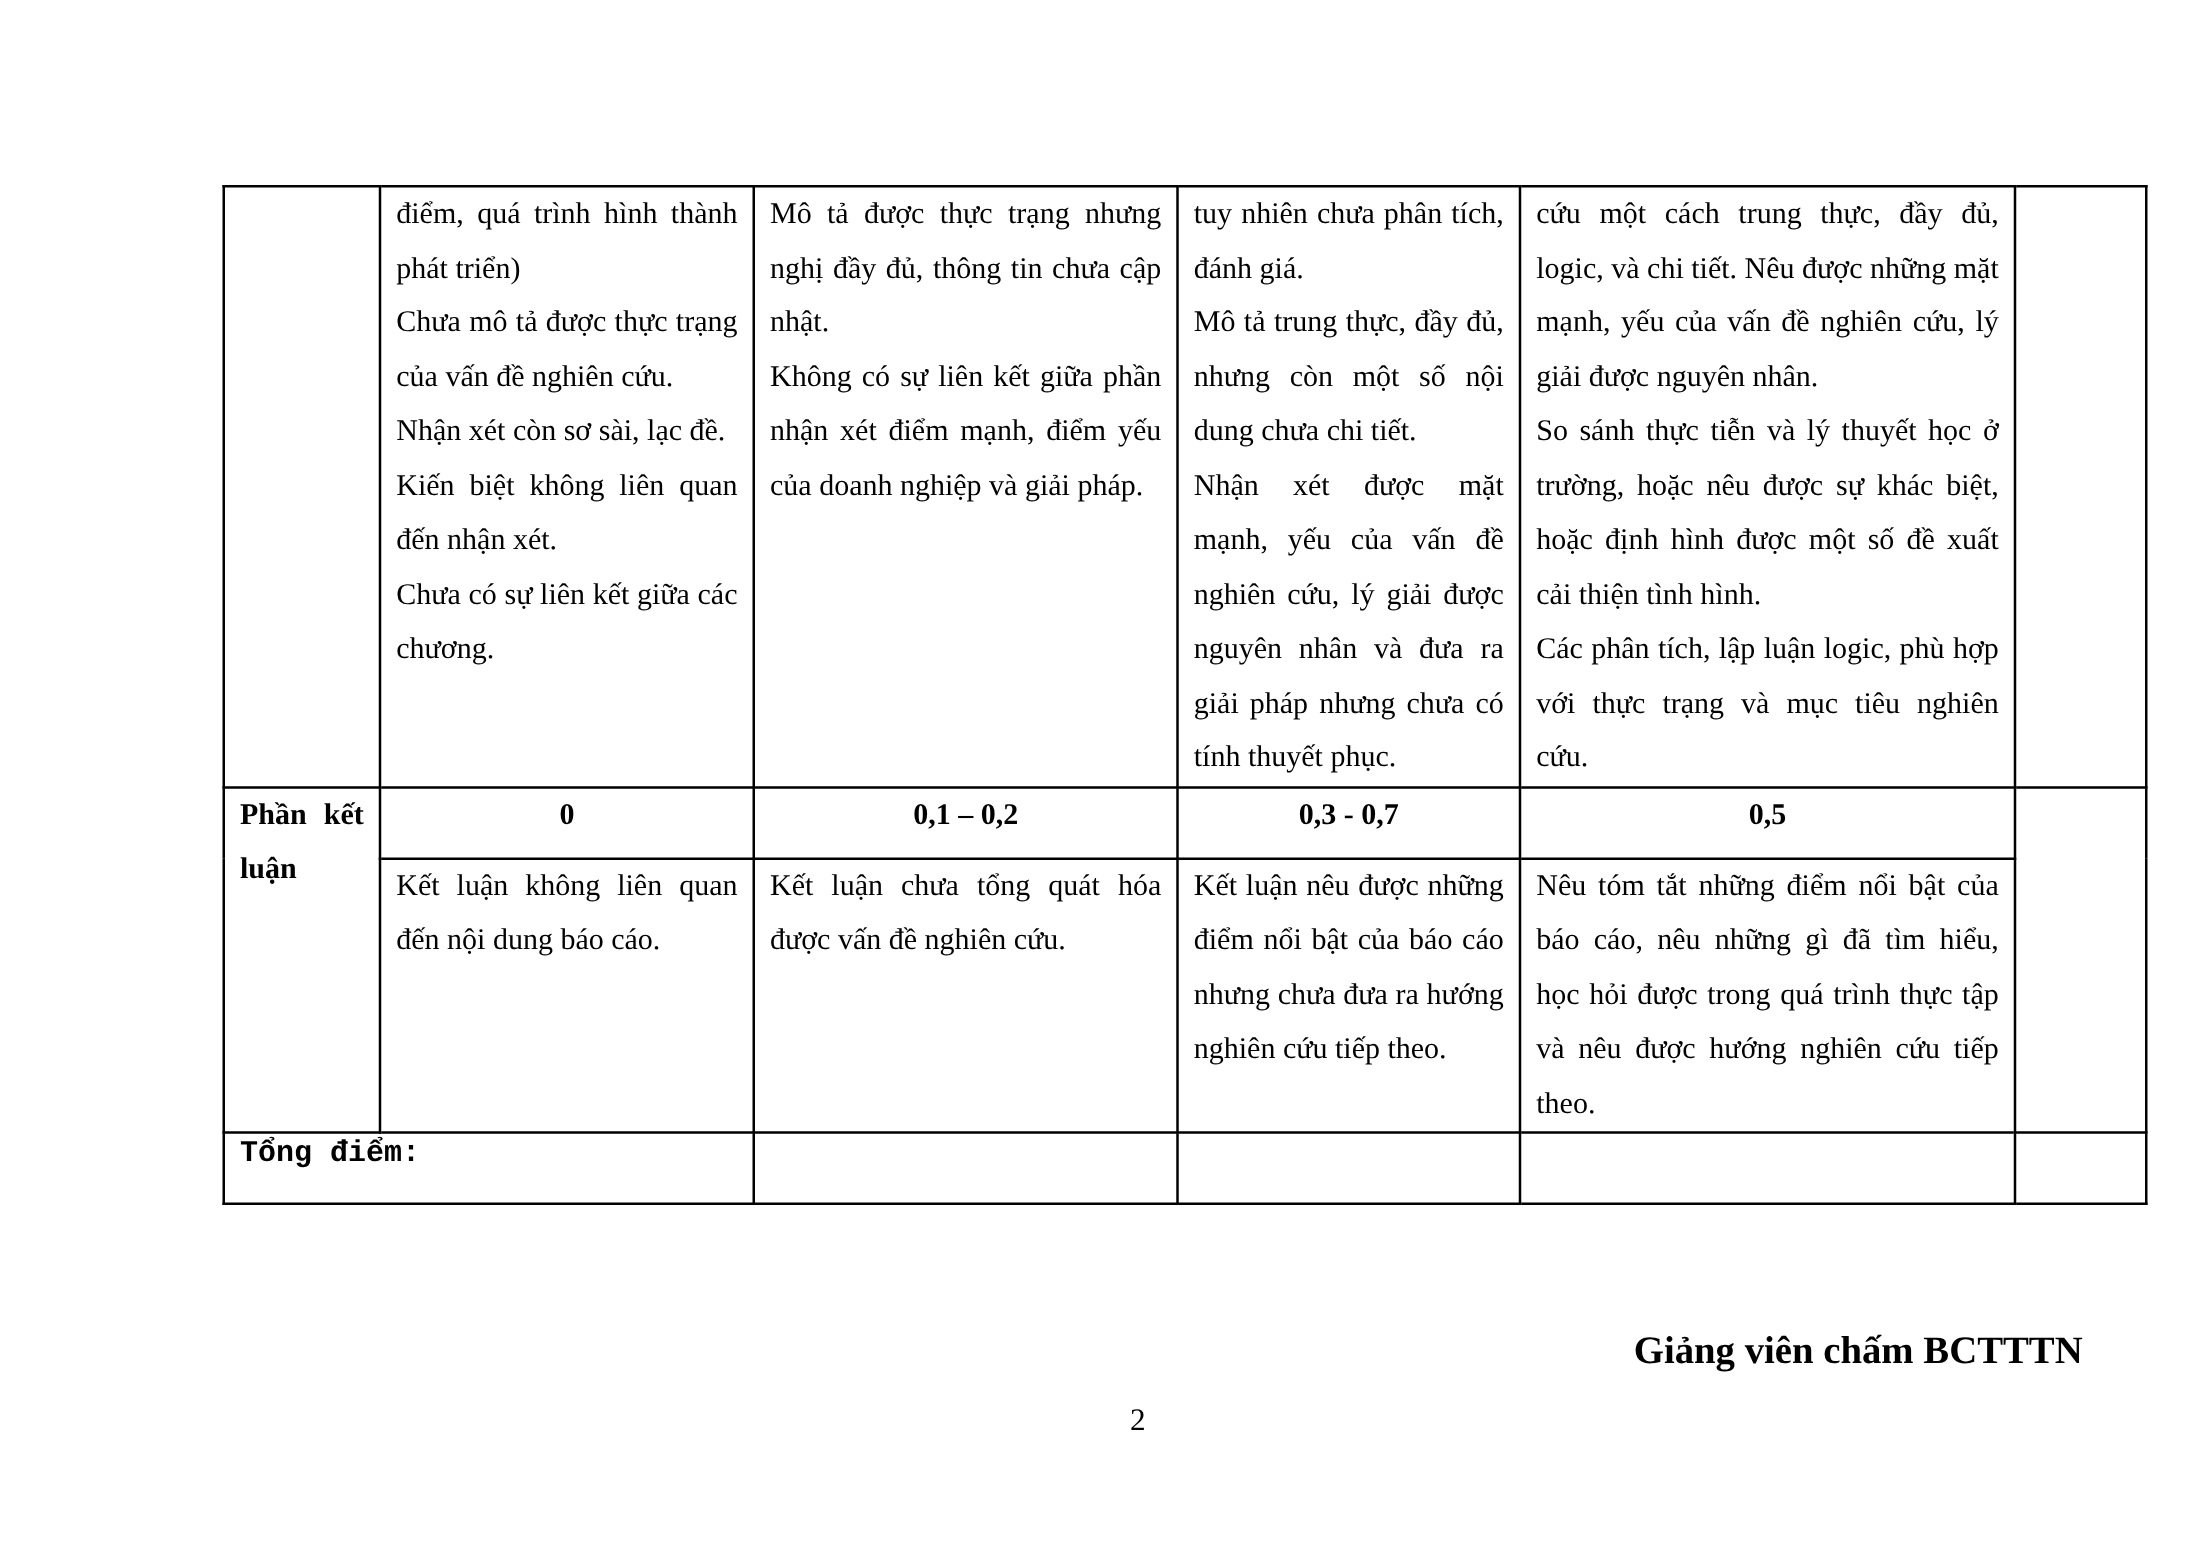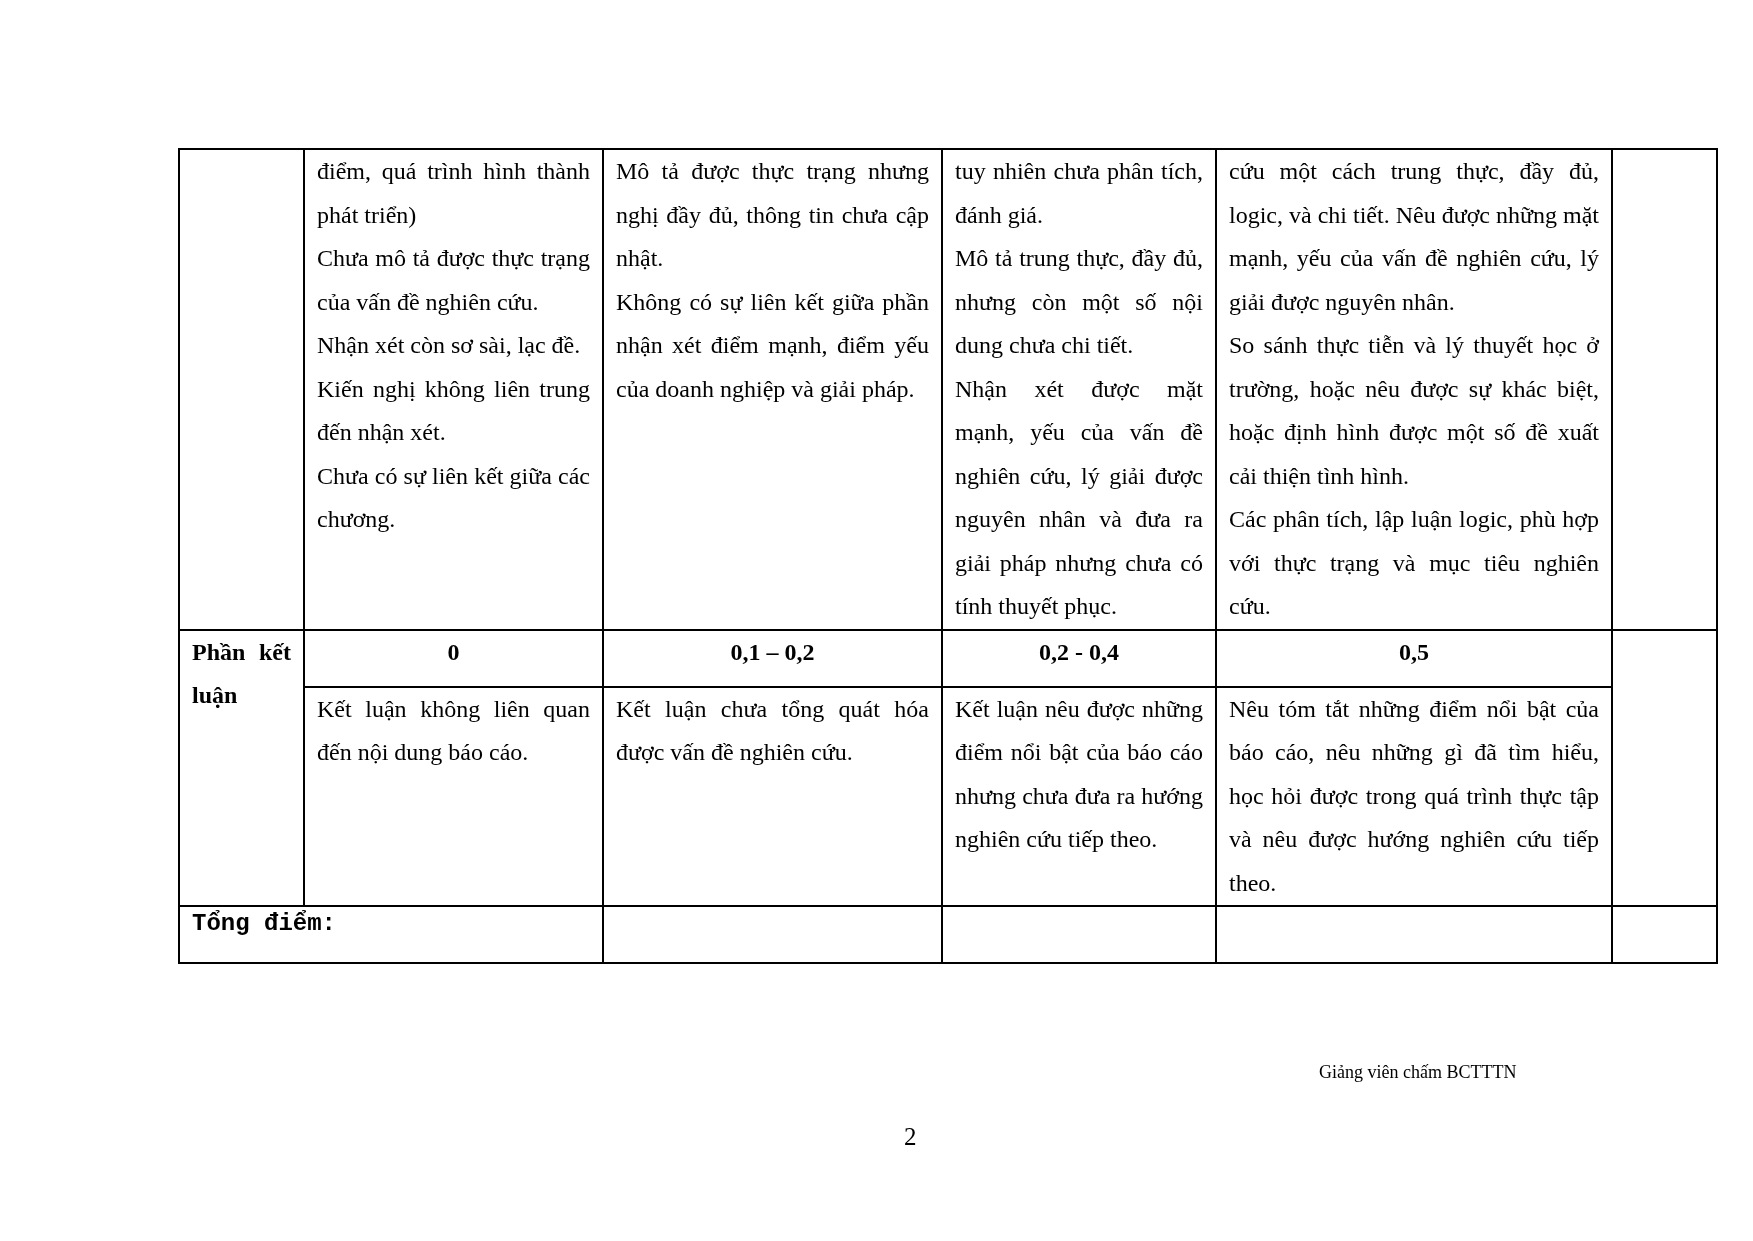--- a/index.html
+++ b/index.html
@@ -16,22 +16,22 @@
              line-height: 30px; padding-top: 6px; padding-bottom: 14px; }
   .line { display: block; }
   .r1 td { height: 474px; }
   .r2 td { height: 55px; }
   .r3 td { height: 215px; margin-top: 44px; }
   .r4 td { height: 55px; font-family: Liberation Mono, monospace; }
   td.thin-left { border-left-width: 1px; }
 
   .date-line { position: absolute; left: 1285px; top: 985px; font-size: 25px;
                white-space: nowrap; }
-  .signer { position: absolute; left: 1307px; top: 1062px; font-size: 18px;
-            font-weight: normal; white-space: nowrap; margin-left: 12px; }
+  .signer { position: absolute; left: 1307px; top: 1062px; font-size: 31px;
+            font-weight: bold; white-space: nowrap; }
   .page-num { position: absolute; left: 904px; top: 1123px; font-size: 25px; }
 </style>
 </head>
 <body>
 
 <div class="page">
   <table class="rubric">
     <colgroup>
       <col style="width:125px">
       <col style="width:299px">
@@ -41,21 +41,21 @@
       <col style="width:105px">
     </colgroup>
 
     <tbody>
         <tr class="r1">
       <td class="crit"></td>
       <td>
         <span class="line">điểm, quá trình hình thành phát triển)</span>
         <span class="line">Chưa mô tả được thực trạng của vấn đề nghiên cứu.</span>
         <span class="line">Nhận xét còn sơ sài, lạc đề.</span>
-        <span class="line">Kiến nghị không liên trung đến nhận xét.</span>
+        <span class="line">Kiến biệt không liên quan đến nhận xét.</span>
         <span class="line">Chưa có sự liên kết giữa các chương.</span>
       </td>
       <td>
         <span class="line">Mô tả được thực trạng nhưng nghị đầy đủ, thông tin chưa cập nhật.</span>
         <span class="line">Không có sự liên kết giữa phần nhận xét điểm mạnh, điểm yếu của doanh nghiệp và giải pháp.</span>
       </td>
       <td>
         <span class="line">tuy nhiên chưa phân tích, đánh giá.</span>
         <span class="line">Mô tả trung thực, đầy đủ, nhưng còn một số nội dung chưa chi tiết.</span>
         <span class="line">Nhận xét được mặt mạnh, yếu của vấn đề nghiên cứu, lý giải được nguyên nhân và đưa ra giải pháp nhưng chưa có tính thuyết phục.</span>
@@ -65,21 +65,21 @@
         <span class="line">So sánh thực tiễn và lý thuyết học ở trường, hoặc nêu được sự khác biệt, hoặc định hình được một số đề xuất cải thiện tình hình.</span>
         <span class="line">Các phân tích, lập luận logic, phù hợp với thực trạng và mục tiêu nghiên cứu.</span>
       </td>
       <td class="thin-left"></td>
     </tr>
 
     <tr class="r2">
       <td class="crit" rowspan="2">Phần kết luận</td>
       <td class="score">0</td>
       <td class="score">0,1 – 0,2</td>
-      <td class="score">0,2 - 0,4</td>
+      <td class="score">0,3 - 0,7</td>
       <td class="score">0,5</td>
       <td class="thin-left" rowspan="2"></td>
     </tr>
 
     <tr class="r3">
       <td>Kết luận không liên quan đến nội dung báo cáo.</td>
       <td>Kết luận chưa tổng quát hóa được vấn đề nghiên cứu.</td>
       <td>Kết luận nêu được những điểm nổi bật của báo cáo nhưng chưa đưa ra hướng nghiên cứu tiếp theo.</td>
       <td>Nêu tóm tắt những điểm nổi bật của báo cáo, nêu những gì đã tìm hiểu, học hỏi được trong quá trình thực tập và nêu được hướng nghiên cứu tiếp theo.</td>
     </tr>

